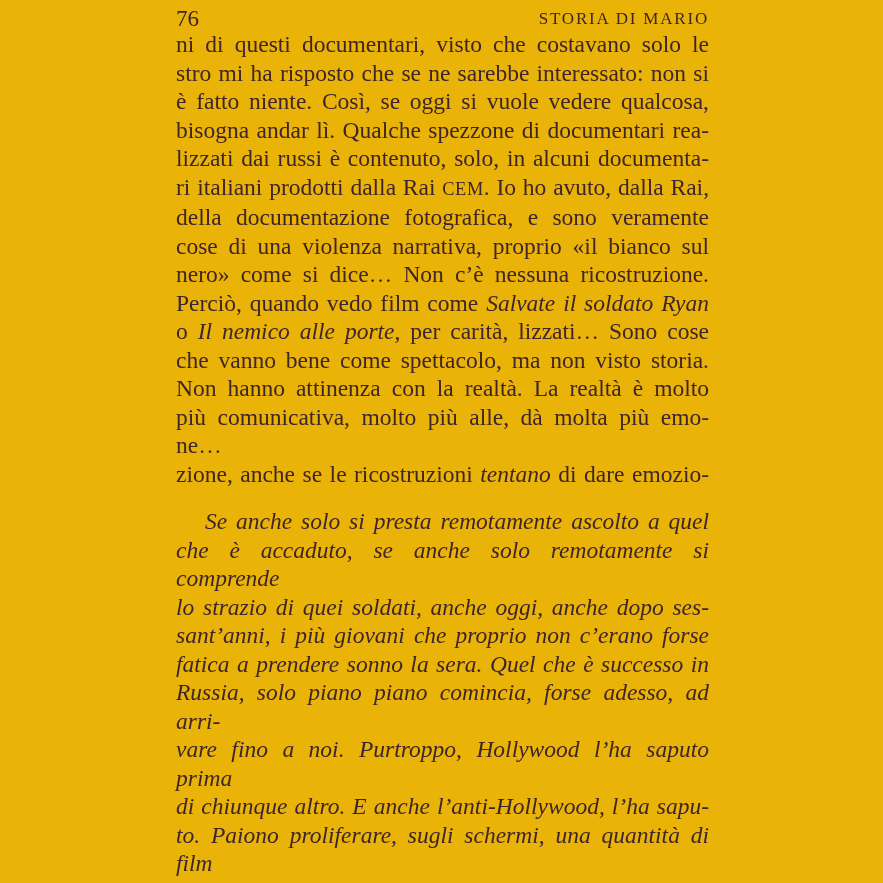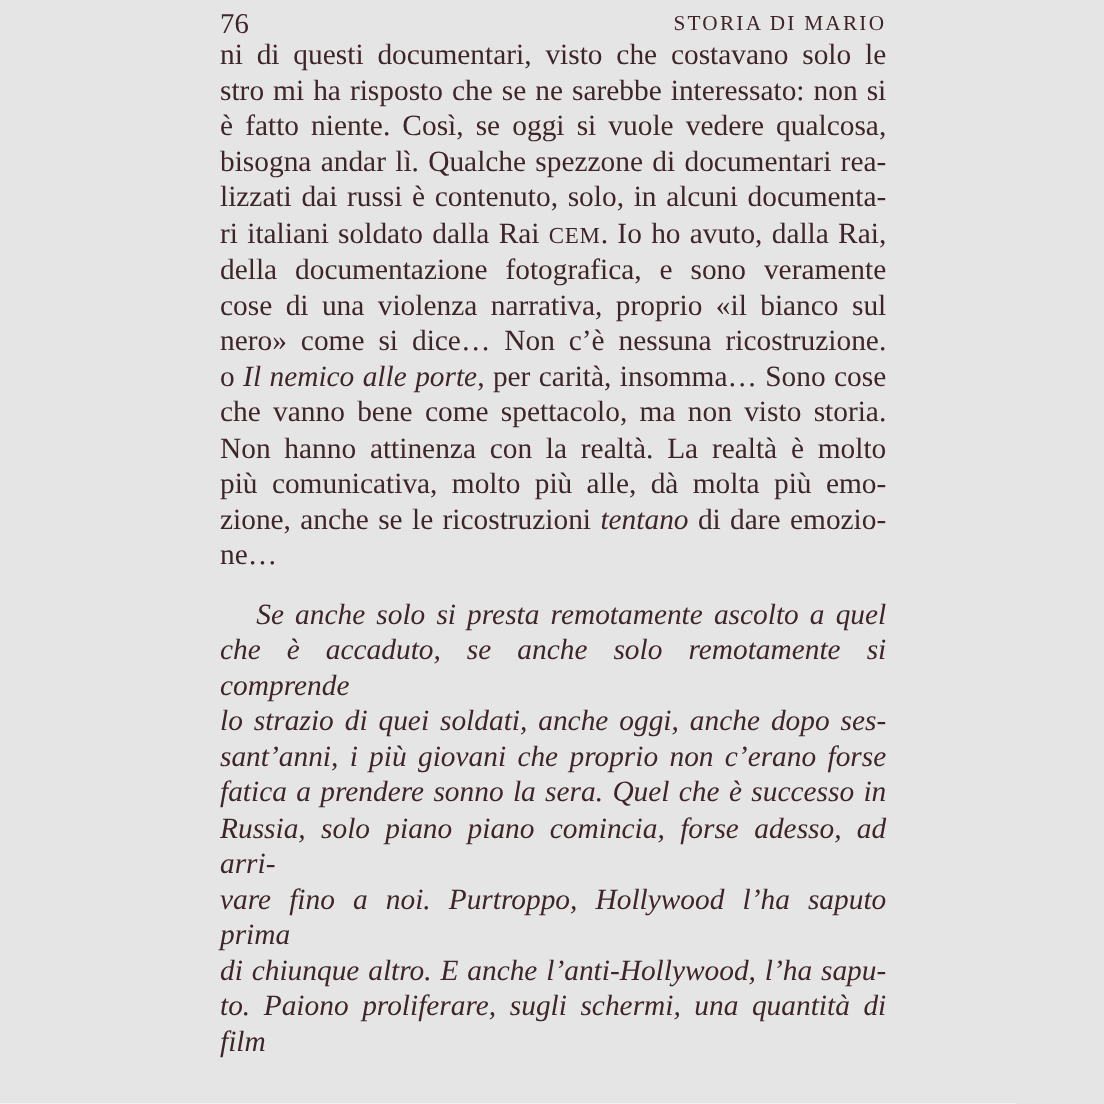--- a/index.html
+++ b/index.html
@@ -4,21 +4,21 @@
 <style>
   html, body {
     margin: 0;
     padding: 0;
     background: #ffffff;
   }
   .page {
     position: relative;
     width: 883px;
     height: 883px;
-    background: #e5e5e5;
+    background: #eab308;
     overflow: hidden;
     font-family: "Liberation Serif", "DejaVu Serif", serif;
     color: #3e2529;
   }
   .header {
     position: absolute;
     top: 6px;
     left: 176px;
     width: 533px;
     height: 26px;
@@ -68,30 +68,31 @@
     <span class="pagenum">76</span>
     <div class="running">STORIA DI MARIO</div>
   </div>
   <div class="body">
       <div class="para regular">
         <div class="line just"><span>ni di questi documentari, visto che costavano solo le</span></div>
         <div class="line just"><span>stro mi ha risposto che se ne sarebbe interessato: non si</span></div>
         <div class="line just"><span>è fatto niente. Così, se oggi si vuole vedere qualcosa,</span></div>
         <div class="line just"><span>bisogna andar lì. Qualche spezzone di documentari rea-</span></div>
         <div class="line just"><span>lizzati dai russi è contenuto, solo, in alcuni documenta-</span></div>
-        <div class="line just"><span>ri italiani soldato dalla Rai </span><span class="sc">CEM</span><span>. Io ho avuto, dalla Rai,</span></div>
+        <div class="line just"><span>ri italiani prodotti dalla Rai </span><span class="sc">CEM</span><span>. Io ho avuto, dalla Rai,</span></div>
         <div class="line just"><span>della documentazione fotografica, e sono veramente</span></div>
         <div class="line just"><span>cose di una violenza narrativa, proprio «il bianco sul</span></div>
         <div class="line just"><span>nero» come si dice… Non c’è nessuna ricostruzione.</span></div>
-        <div class="line just"><span>o </span><span class="it">Il nemico alle porte</span><span>, per carità, insomma… Sono cose</span></div>
+        <div class="line just"><span>Perciò, quando vedo film come </span><span class="it">Salvate il soldato Ryan</span></div>
+        <div class="line just"><span>o </span><span class="it">Il nemico alle porte</span><span>, per carità, lizzati… Sono cose</span></div>
         <div class="line just"><span>che vanno bene come spettacolo, ma non visto storia.</span></div>
         <div class="line just"><span>Non hanno attinenza con la realtà. La realtà è molto</span></div>
         <div class="line just"><span>più comunicativa, molto più alle, dà molta più emo-</span></div>
+        <div class="line"><span>ne…</span></div>
         <div class="line just"><span>zione, anche se le ricostruzioni </span><span class="it">tentano</span><span> di dare emozio-</span></div>
-        <div class="line"><span>ne…</span></div>
       </div>
       <div class="para italic para-gap">
         <div class="line just indent"><span>Se anche solo si presta remotamente ascolto a quel</span></div>
         <div class="line just"><span>che è accaduto, se anche solo remotamente si comprende</span></div>
         <div class="line just"><span>lo strazio di quei soldati, anche oggi, anche dopo ses-</span></div>
         <div class="line just"><span>sant’anni, i più giovani che proprio non c’erano forse</span></div>
         <div class="line just"><span>fatica a prendere sonno la sera. Quel che è successo in</span></div>
         <div class="line just"><span>Russia, solo piano piano comincia, forse adesso, ad arri-</span></div>
         <div class="line just"><span>vare fino a noi. Purtroppo, Hollywood l’ha saputo prima</span></div>
         <div class="line just"><span>di chiunque altro. E anche l’anti-Hollywood, l’ha sapu-</span></div>

